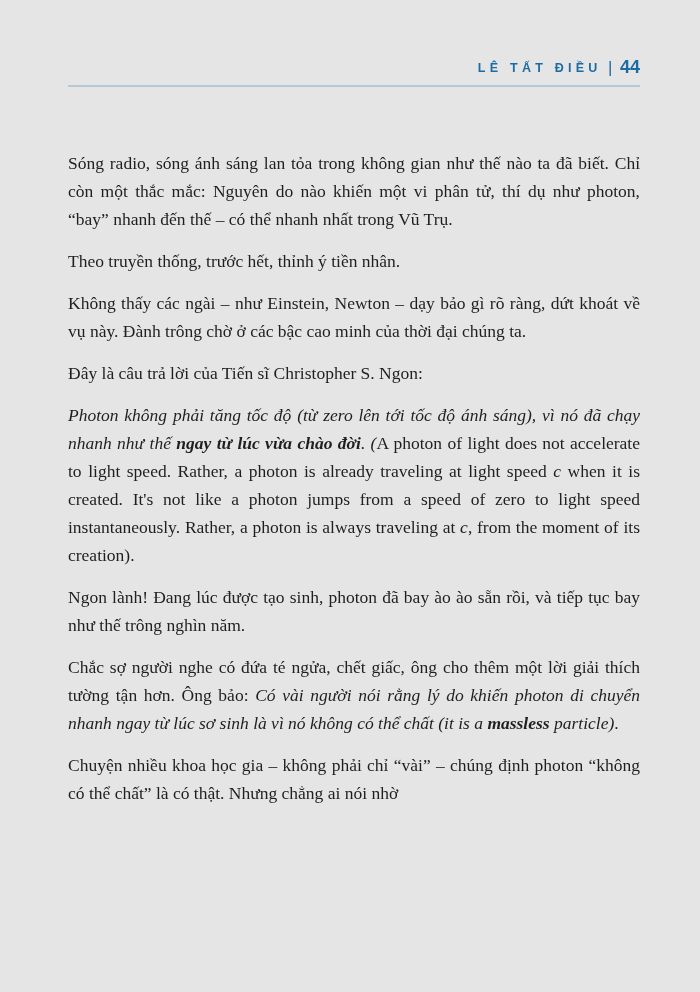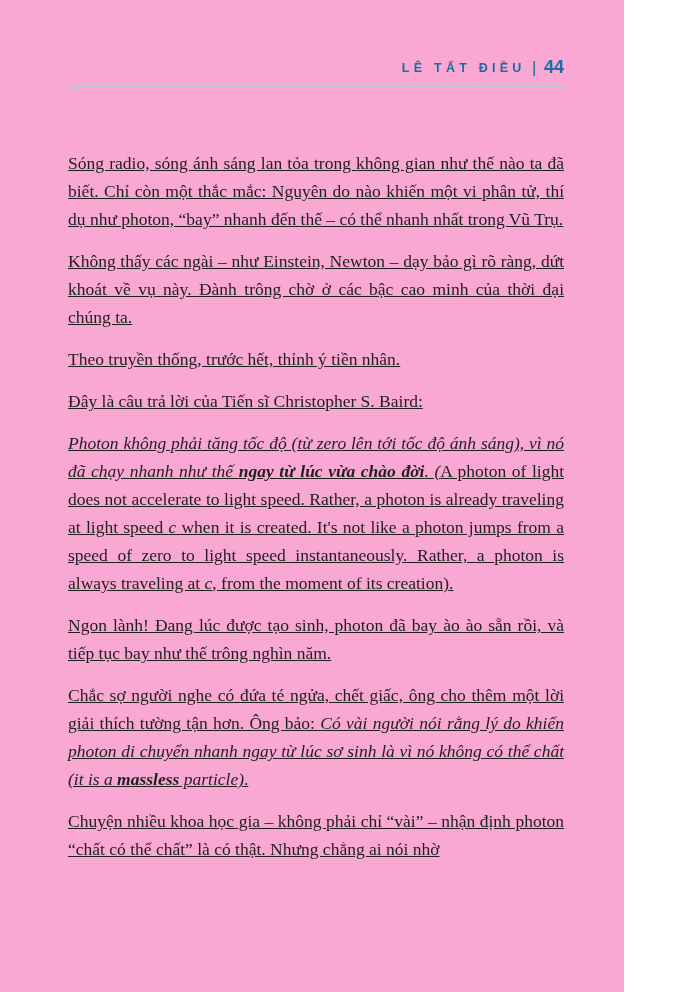--- a/index.html
+++ b/index.html
@@ -2,23 +2,23 @@
 <html><head>
 <meta charset="utf-8">
 <style>
   html, body {
     margin: 0;
     padding: 0;
     background: #ffffff;
   }
   .page {
     position: relative;
-    width: 624px;
+    width: 700px;
     height: 992px;
-    background: #f9a8d4;
+    background: #e5e5e5;
     box-sizing: border-box;
     font-family: "Liberation Serif", serif;
     color: #1f1f1f;
     overflow: hidden;
   }
   
   .header {
     margin: 0 60px 0 68px;
     padding-top: 57px;
     padding-bottom: 7px;
@@ -53,21 +53,20 @@
     font-size: 19px;
     font-weight: 700;
     letter-spacing: 0.02em;
     color: #161616;
   }
   .article-body {
     margin: 62px 60px 0 68px;
     font-size: 17.5px;
     line-height: 28px;
     text-align: justify;
-    text-decoration: underline;
   }
   .article-body p {
     margin: 0 0 14px 0;
   }
   .run-normal      { font-style: normal;  font-weight: 400; }
   .run-italic      { font-style: italic;  font-weight: 400; }
   .run-bolditalic  { font-style: italic;  font-weight: 700; }
 </style>
 </head>
 <body>
@@ -77,22 +76,22 @@
   <div class="header">
     <span class="author">LÊ TẤT ĐIỀU</span>
     <span class="sep">|</span>
     <span class="pagenum">44</span>
   </div>
   <div class="header-rule"></div>
 
 
   <div class="article-body">
       <p><span class="run-normal">Sóng radio, sóng ánh sáng lan tỏa trong không gian như thế nào ta đã biết. Chỉ còn một thắc mắc: Nguyên do nào khiến một vi phân tử, thí dụ như photon, “bay” nhanh đến thế – có thể nhanh nhất trong Vũ Trụ.</span></p>
+      <p><span class="run-normal">Theo truyền thống, trước hết, thỉnh ý tiền nhân.</span></p>
       <p><span class="run-normal">Không thấy các ngài – như Einstein, Newton – dạy bảo gì rõ ràng, dứt khoát về vụ này. Đành trông chờ ở các bậc cao minh của thời đại chúng ta.</span></p>
-      <p><span class="run-normal">Theo truyền thống, trước hết, thỉnh ý tiền nhân.</span></p>
-      <p><span class="run-normal">Đây là câu trả lời của Tiến sĩ Christopher S. Baird:</span></p>
+      <p><span class="run-normal">Đây là câu trả lời của Tiến sĩ Christopher S. Ngon:</span></p>
       <p><span class="run-italic">Photon không phải tăng tốc độ (từ zero lên tới tốc độ ánh sáng), vì nó đã chạy nhanh như thế </span><span class="run-bolditalic">ngay từ lúc vừa chào đời</span><span class="run-italic">. (</span><span class="run-normal">A photon of light does not accelerate to light speed. Rather, a photon is already traveling at light speed </span><span class="run-italic">c</span><span class="run-normal"> when it is created. It's not like a photon jumps from a speed of zero to light speed instantaneously. Rather, a photon is always traveling at </span><span class="run-italic">c</span><span class="run-normal">, from the moment of its creation).</span></p>
       <p><span class="run-normal">Ngon lành! Đang lúc được tạo sinh, photon đã bay ào ào sẵn rồi, và tiếp tục bay như thế trông nghìn năm.</span></p>
       <p><span class="run-normal">Chắc sợ người nghe có đứa té ngửa, chết giấc, ông cho thêm một lời giải thích tường tận hơn. Ông bảo: </span><span class="run-italic">Có vài người nói rằng lý do khiến photon di chuyển nhanh ngay từ lúc sơ sinh là vì nó không có thể chất (it is a </span><span class="run-bolditalic">massless</span><span class="run-italic"> particle)</span><span class="run-normal">.</span></p>
-      <p><span class="run-normal">Chuyện nhiều khoa học gia – không phải chỉ “vài” – nhận định photon “chất có thể chất” là có thật. Nhưng chẳng ai nói nhờ</span></p>
+      <p><span class="run-normal">Chuyện nhiều khoa học gia – không phải chỉ “vài” – chúng định photon “không có thể chất” là có thật. Nhưng chẳng ai nói nhờ</span></p>
     </div>
 
 </div>
 
 </body></html>

